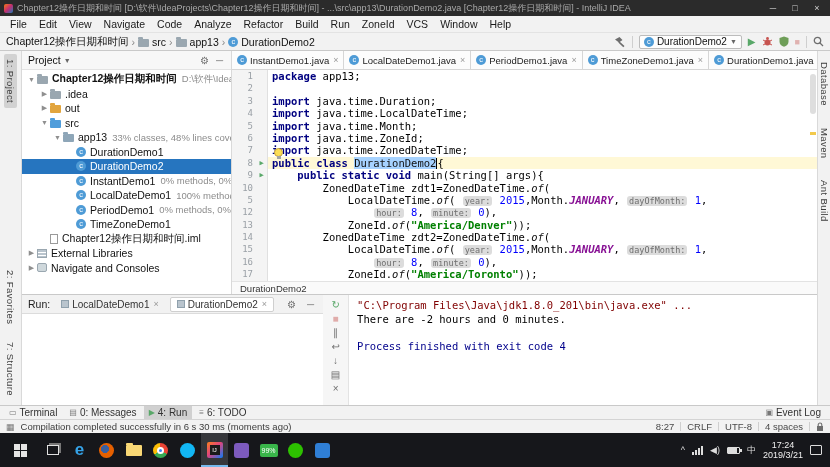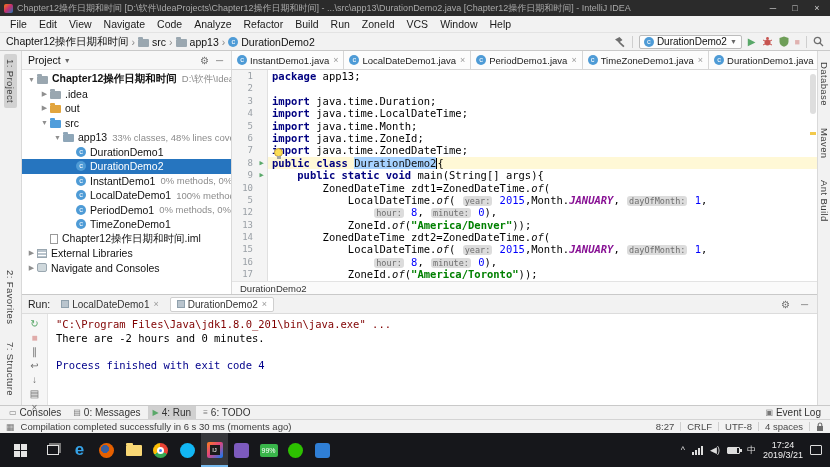--- a/index.html
+++ b/index.html
@@ -76,21 +76,21 @@
 .tk-mtd{font-style:italic}
 .tk-hint{background:#dcdcdc;color:#6e6e6e;border-radius:3px;font-size:8.5px;padding:0 2px;margin:0 1px}
 .tk-sel{background:#a6d2ff}
 .tk-caret{display:inline-block;width:1px;height:11px;background:#000;vertical-align:middle}
 .bulb{position:absolute;left:42px;top:78px;width:9px;height:9px;border-radius:50%;background:#fbde56;border:1px solid #c7a33c}
 .bulb::after{content:"";position:absolute;left:2px;bottom:-3px;width:4px;height:3px;background:#a4a4a4}
 .vthumb{position:absolute;right:1px;top:4px;width:6px;height:40px;background:#dedede;border-radius:3px}
 .vmark{position:absolute;right:1px;top:62px;width:6px;height:3px;background:#f2c94c}
 .crumb2{height:13px;flex:none;border-top:1px solid #e3e3e3;background:#fafafa;font-size:9.5px;display:flex;align-items:center;padding-left:8px;color:#333}
 
-.runpanel{height:111px;border-top:1px solid #c9c9c9;background:#fff;display:flex;flex-direction:column}
+.runpanel{height:111px;border-top:1px solid #c9c9c9;background:#fff;display:flex;flex-direction:row}
 .runtabs{height:19px;flex:none;background:#f2f2f2;border-bottom:1px solid #dcdcdc;display:flex;align-items:center;padding:0 6px;gap:5px}
 .runlabel{font-size:10.5px;color:#222}
 .rtab{display:flex;align-items:center;gap:3px;padding:1px 6px;font-size:10px;color:#333;border-radius:2px}
 .rtab.active{background:#fff;border:1px solid #cfcfcf}
 .rticon{width:8px;height:8px;background:#b9c4cd;border:1px solid #8fa0ac}
 .rtspacer{flex:1}
 .rgear,.rhide{color:#6e6e6e;font-size:10px;padding:0 3px}
 .runbody{flex:1;display:flex;min-height:0}
 .runtools{width:26px;flex:none;background:#f6f6f6;border-right:1px solid #e3e3e3;display:flex;flex-direction:column;align-items:center;padding-top:3px;gap:1px}
 .rtool{width:16px;height:13px;text-align:center;font-size:10px;color:#6e6e6e;line-height:13px}
@@ -494,21 +494,21 @@
     <div class="stripe right" id="rightstripe">
         <span class="vlabel">Database</span>
         <span class="vlabel">Maven</span>
         <span class="vlabel">Ant Build</span>
       </div>
   </div>
 
   <div class="toolbtns" id="toolbtns">
       <span class="twb">
         <span class="twicon terminal-icon">▭</span>
-        <span>Consoles</span>
+        <span>Terminal</span>
       </span>
       <span class="twb">
         <span class="twicon messages-icon">▤</span>
         <span>0: Messages</span>
       </span>
       <span class="twb active">
         <span class="twicon run-icon">▶</span>
         <span>4: Run</span>
       </span>
       <span class="twb">

